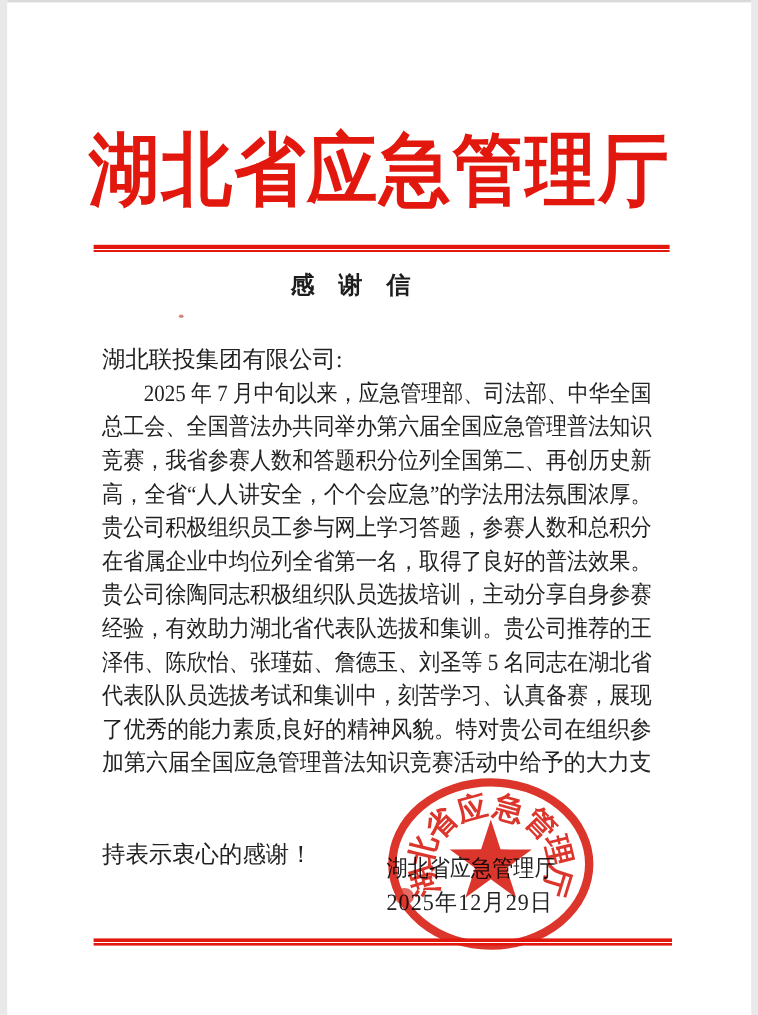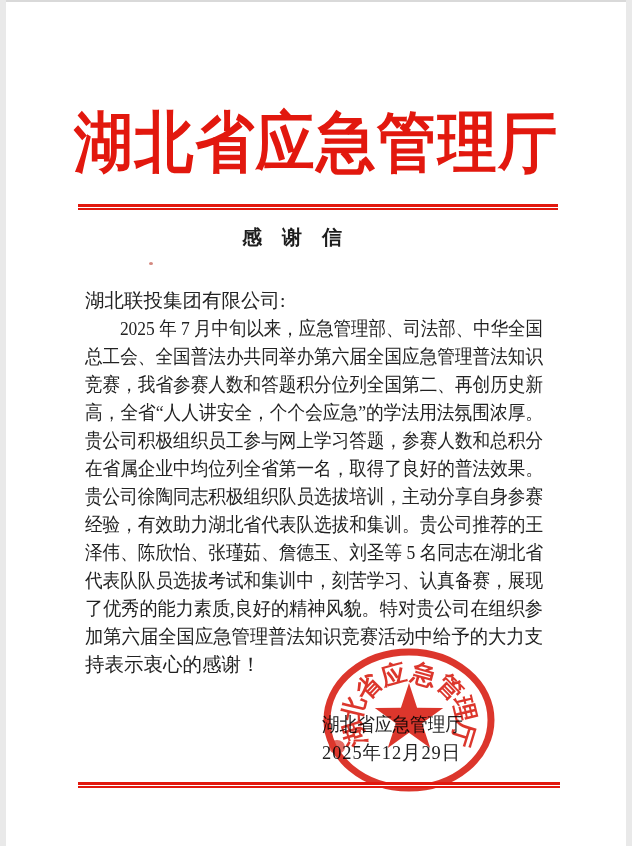--- a/index.html
+++ b/index.html
@@ -62,21 +62,21 @@
       <div class="body-line" style="transform: scaleX(0.9034);">竞赛，我省参赛人数和答题积分位列全国第二、再创历史新</div>
       <div class="body-line" style="transform: scaleX(0.9073);">高，全省“人人讲安全，个个会应急”的学法用法氛围浓厚。</div>
       <div class="body-line" style="transform: scaleX(0.9034);">贵公司积极组织员工参与网上学习答题，参赛人数和总积分</div>
       <div class="body-line" style="transform: scaleX(0.9034);">在省属企业中均位列全省第一名，取得了良好的普法效果。</div>
       <div class="body-line" style="transform: scaleX(0.9034);">贵公司徐陶同志积极组织队员选拔培训，主动分享自身参赛</div>
       <div class="body-line" style="transform: scaleX(0.9034);">经验，有效助力湖北省代表队选拔和集训。贵公司推荐的王</div>
       <div class="body-line" style="transform: scaleX(0.9034);">泽伟、陈欣怡、张瑾茹、詹德玉、刘圣等 5 名同志在湖北省</div>
       <div class="body-line" style="transform: scaleX(0.9034);">代表队队员选拔考试和集训中，刻苦学习、认真备赛，展现</div>
       <div class="body-line" style="transform: scaleX(0.9302);">了优秀的能力素质,良好的精神风貌。特对贵公司在组织参</div>
       <div class="body-line" style="transform: scaleX(0.9395);">加第六届全国应急管理普法知识竞赛活动中给予的大力支</div>
-      <div class="body-line" style="transform: none;">持表示衷心的感谢！</div>
+      <div class="body-line" style="transform: none; margin-top: 48px;">持表示衷心的感谢！</div>
     </div>
 
   <div class="sig sig-org" style="transform: scaleX(0.9038);">湖北省应急管理厅</div>
 
   <div class="sig sig-date" style="transform: scaleX(0.9424);">2025年12月29日</div>
 
   <svg class="seal" viewBox="0 0 176 146">
     <ellipse cx="88" cy="72" rx="82" ry="68" fill="none" stroke="var(--seal,#d9251a)" stroke-width="7"></ellipse>
     <polygon fill="var(--seal,#d9251a)" points="88,35 96.1,59.8 122.2,59.9 101.1,75.3 109.2,100.1 88,84.8 66.8,100.1 74.9,75.3 53.8,59.9 79.9,59.8"></polygon>
     <g fill="var(--seal,#d9251a)">

